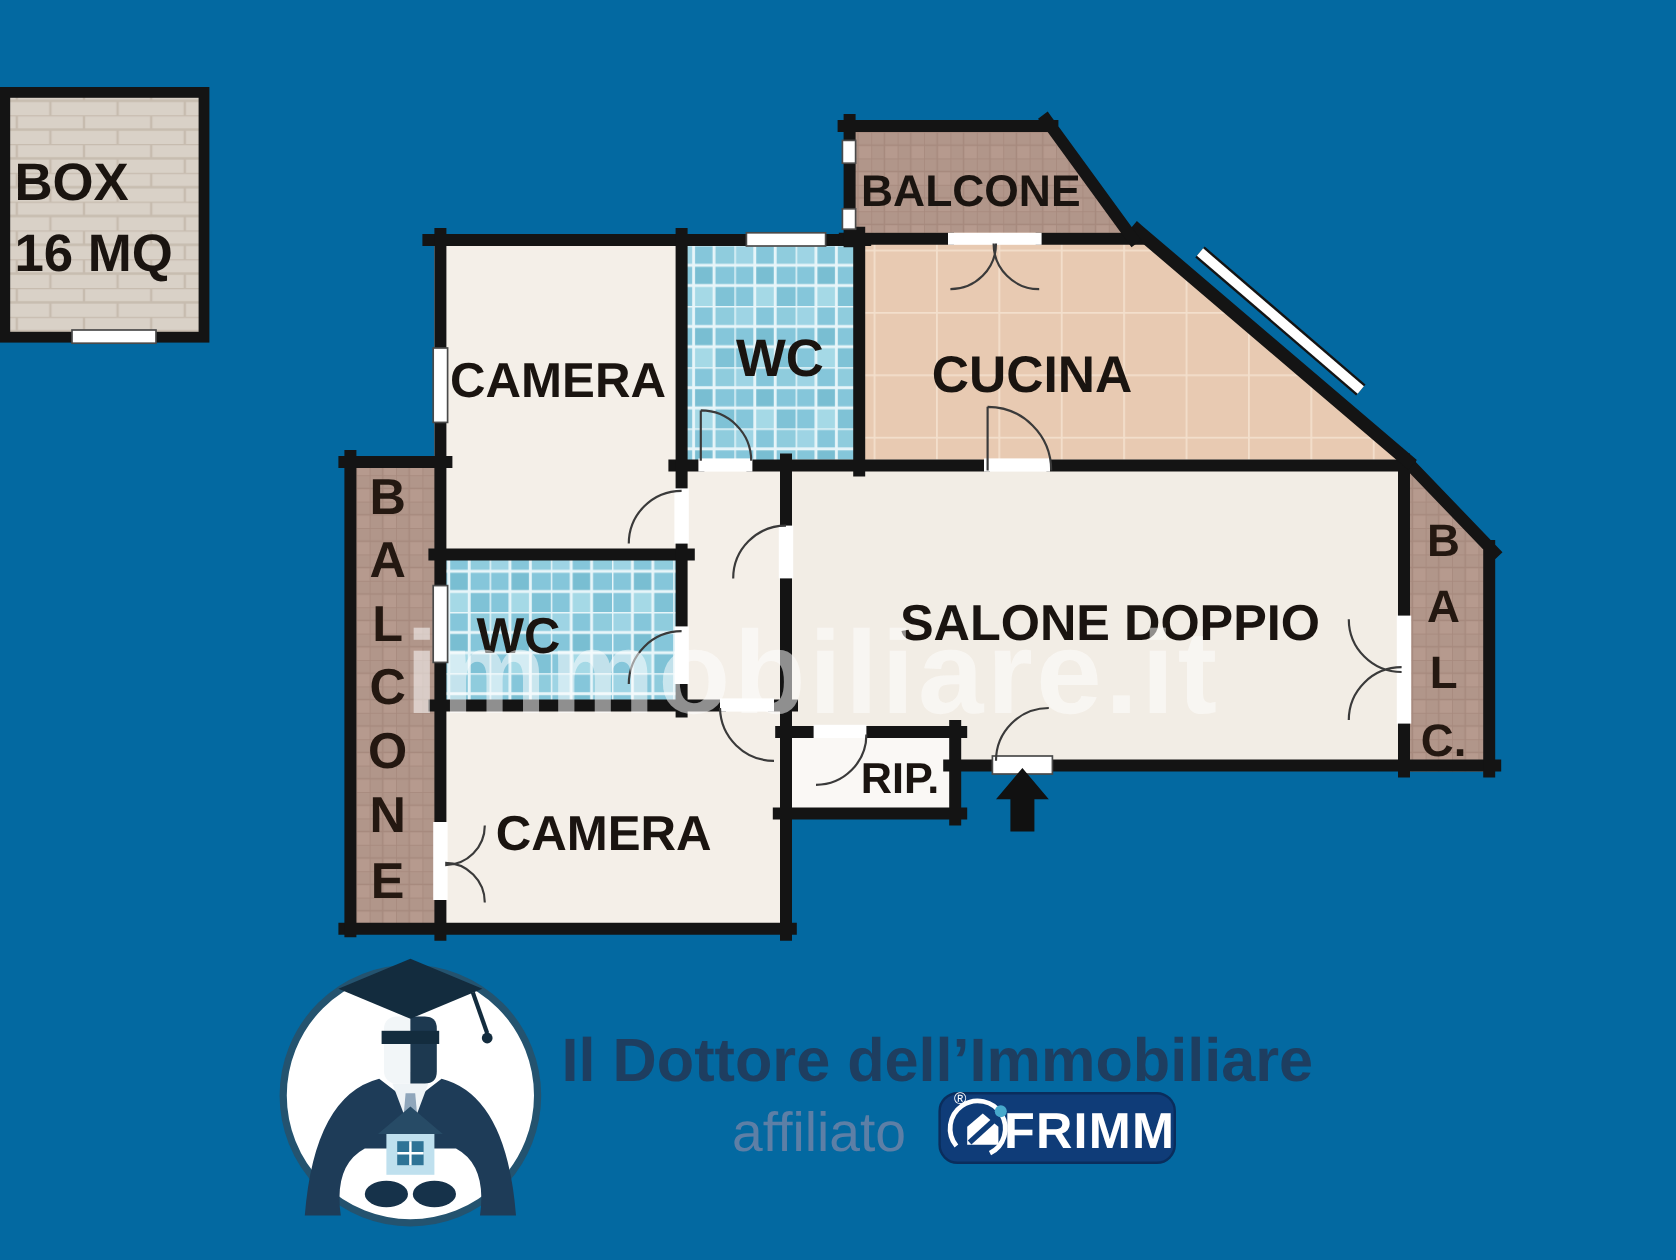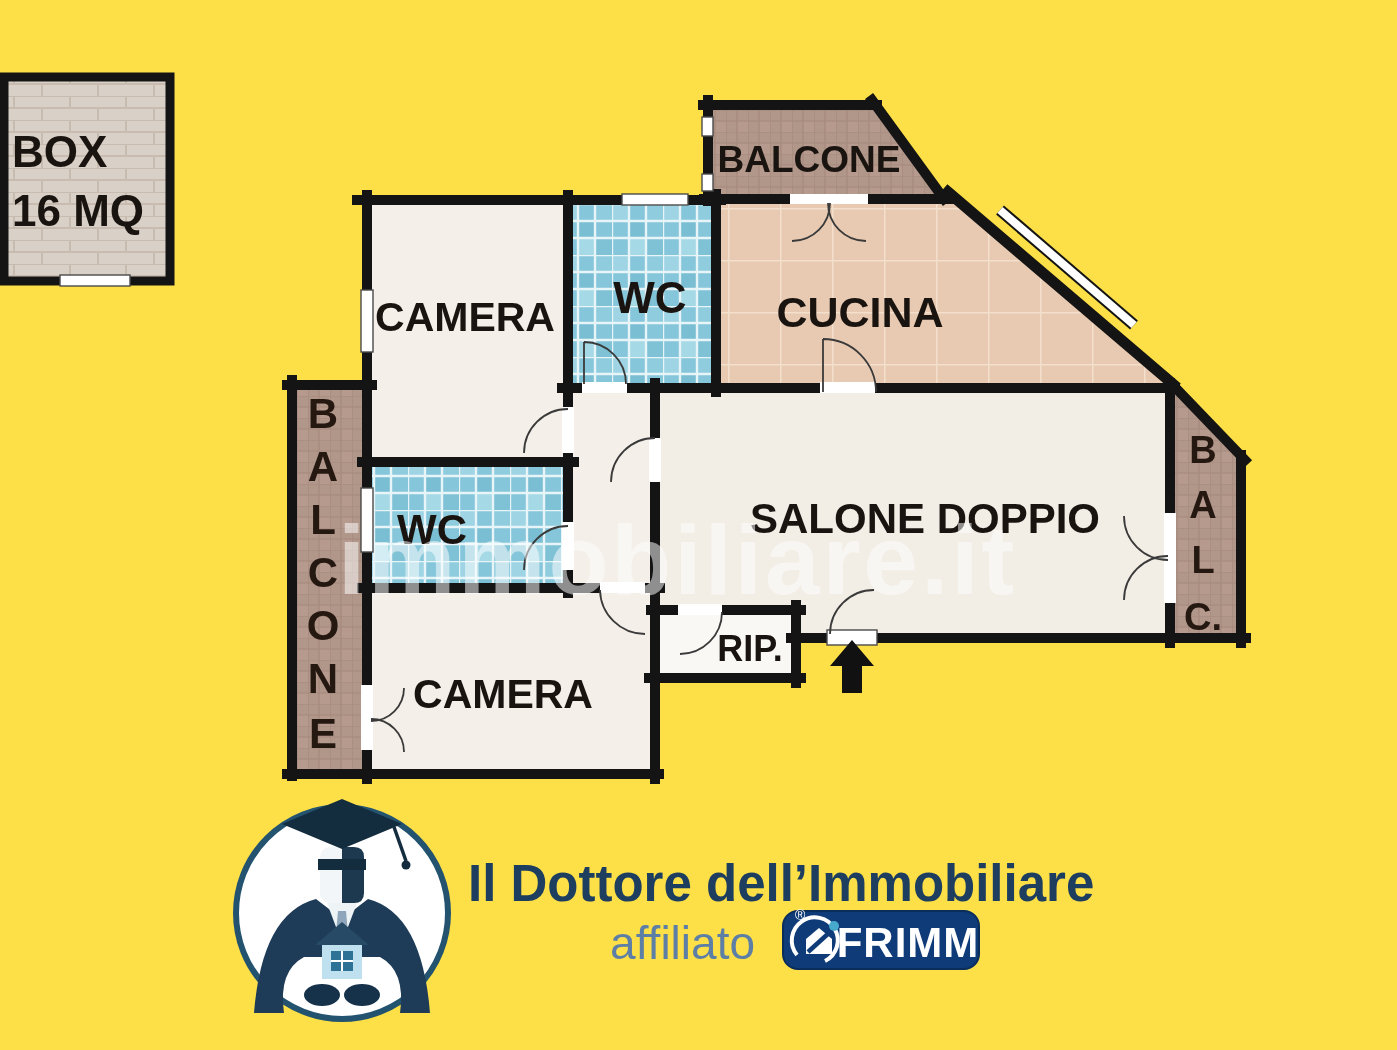--- a/index.html
+++ b/index.html
@@ -1,16 +1,16 @@
 <!DOCTYPE html>
 <html><head>
 <meta charset="utf-8">
 <style>
   html,body{margin:0;padding:0;background:#ffffff;}
-  .stage{position:relative;width:1397px;height:1050px;background:#fde047;overflow:hidden;
+  .stage{position:relative;width:1397px;height:1050px;background:#0369a1;overflow:hidden;
          font-family:"Liberation Sans","DejaVu Sans",sans-serif;}
   svg{display:block;}
   text{font-family:"Liberation Sans","DejaVu Sans",sans-serif;}
   .room-label{font-weight:bold;fill:#1a1410;}
   .balcony-letter{font-weight:bold;fill:#241811;}
   .watermark{font-weight:bold;fill:#ffffff;opacity:0.52;letter-spacing:3px;}
   .wall{stroke:#141414;fill:none;stroke-linecap:square;}
   .arc{stroke:#3a3a3a;stroke-width:1.8;fill:none;}
   .win{fill:#ffffff;stroke:#4a4a4a;stroke-width:1.4;}
   .jamb{fill:#ffffff;}

